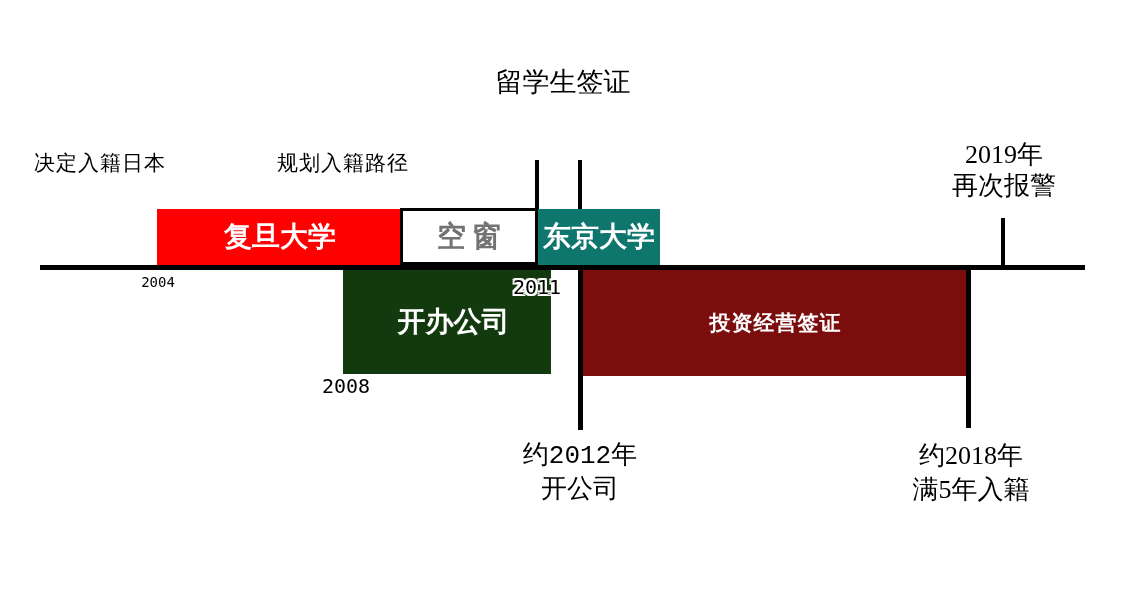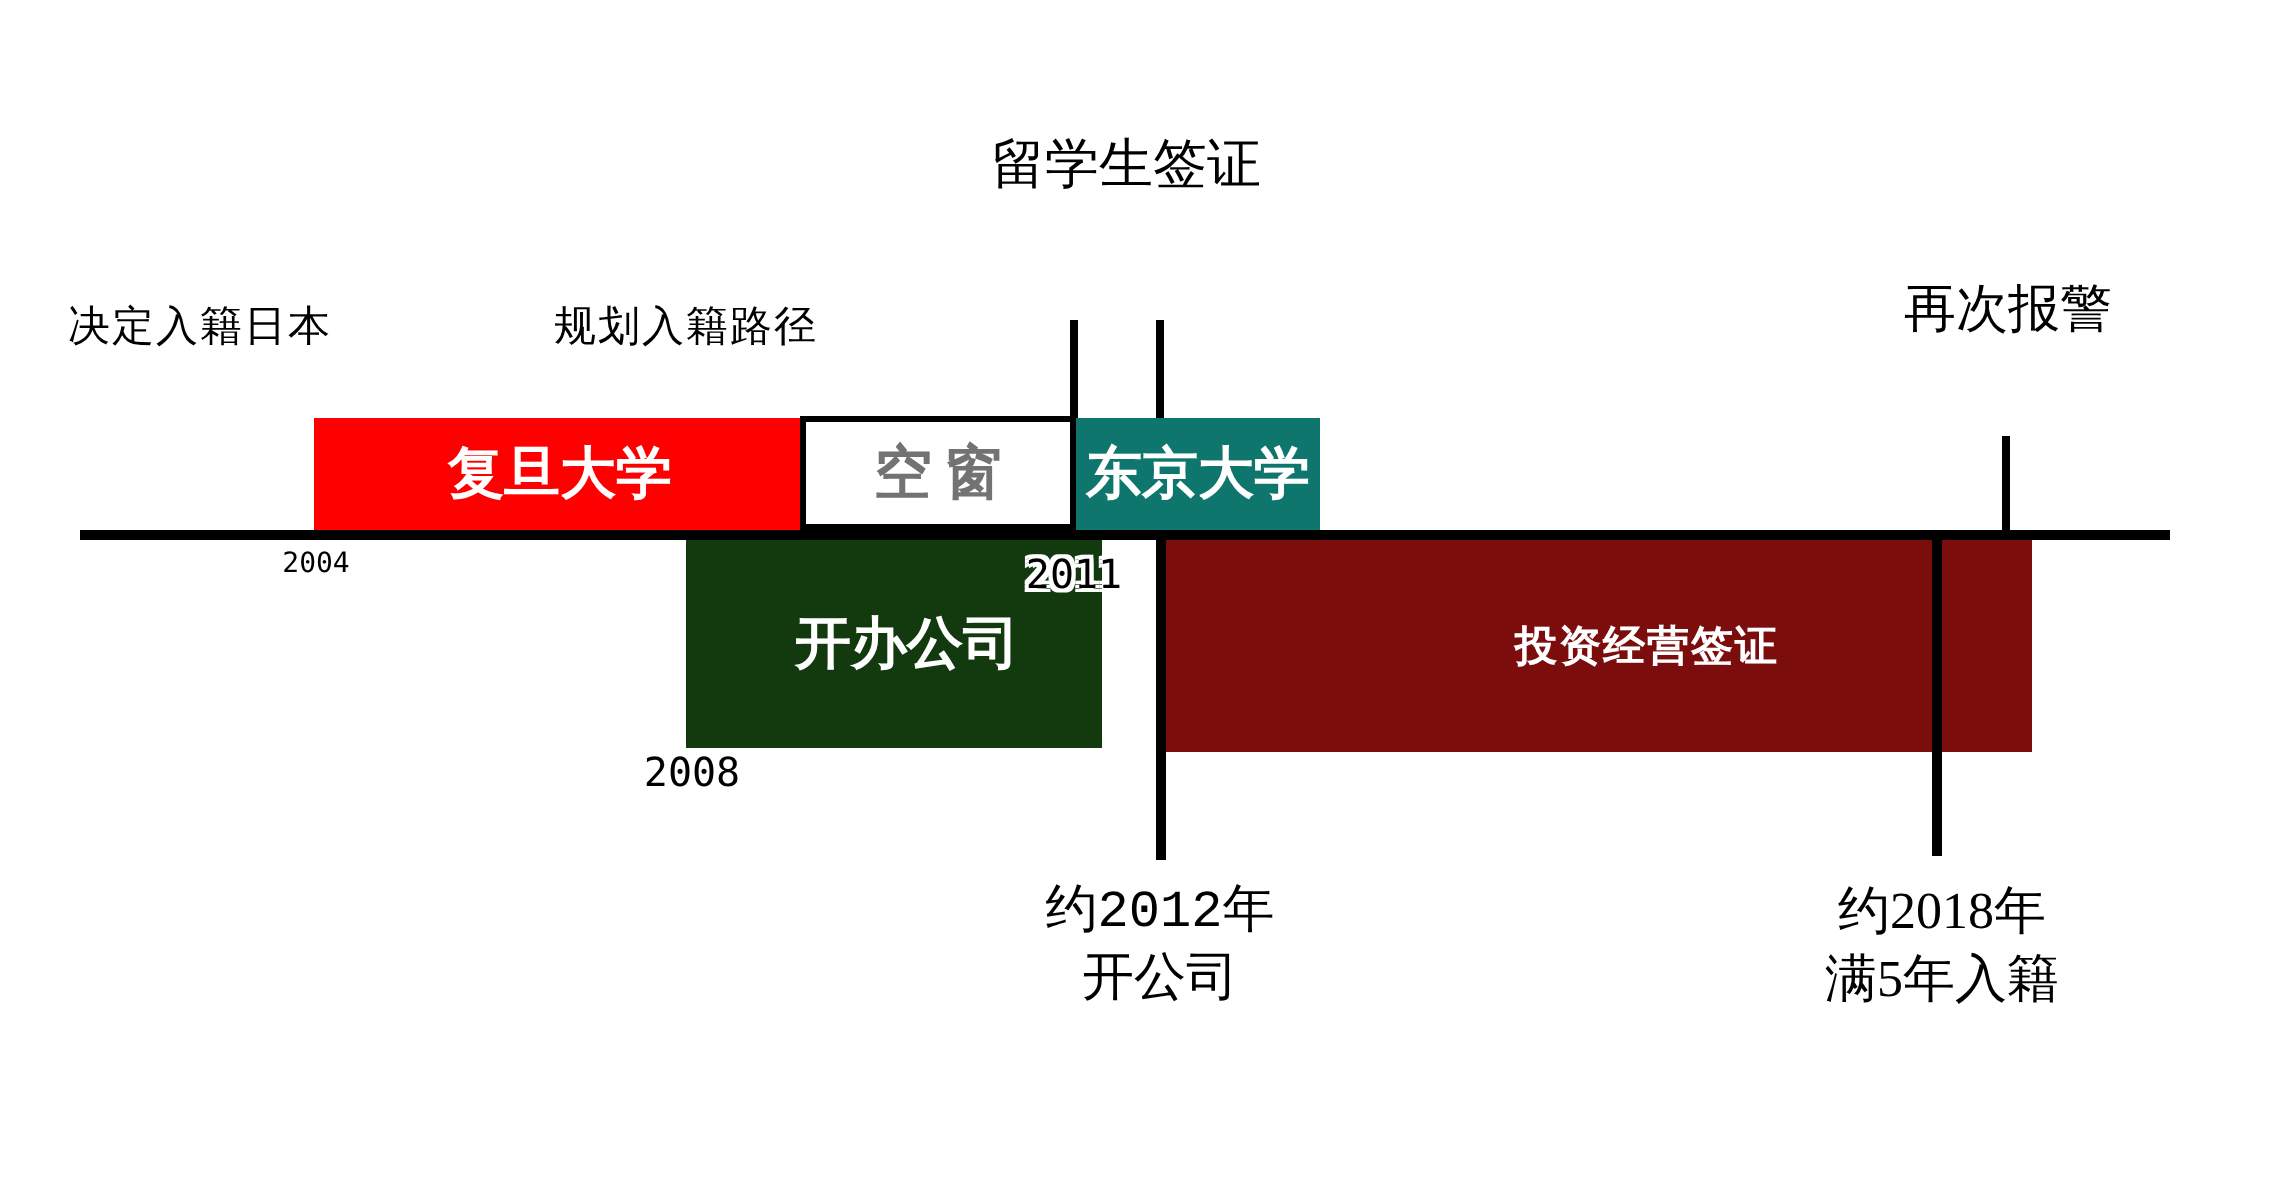--- a/index.html
+++ b/index.html
@@ -36,32 +36,33 @@
 <div class="stage">
 
   <div class="abs cn" style="left:34px;top:149px;font-size:21px;letter-spacing:1px;">决定入籍日本</div>
   <div class="abs cn" style="left:277px;top:149px;font-size:21px;letter-spacing:1px;">规划入籍路径</div>
 
   <div class="abs cn centered" style="left:463px;top:65px;width:200px;font-size:27px;line-height:34px;text-align:center;">
     <div>留学生签证</div>
   </div>
 
   <div class="abs cn centered" style="left:904px;top:139px;width:200px;font-size:26px;line-height:31px;">
+    <div>2019年</div>
     <div>再次报警</div>
   </div>
 
   <div class="abs vline" style="left:535px;top:160px;width:4px;height:52px;"></div>
   <div class="abs vline" style="left:578px;top:160px;width:4px;height:52px;"></div>
 
   <div class="abs bar cn" style="left: 157px; top: 209px; width: 246px; height: 56px; font-size: 28px; background-color: rgb(254, 0, 0);">复旦大学</div>
   <div class="abs bar cn" style="left: 400px; top: 208px; width: 138px; height: 57px; border: 3px solid rgb(0, 0, 0); box-sizing: border-box; color: #737373; font-size: 29px; letter-spacing: 6px; padding-left: 6px; background-color: rgb(255, 255, 255);">空窗</div>
   <div class="abs bar cn" style="left: 538px; top: 209px; width: 122px; height: 56px; font-size: 28px; background-color: #0f766e;">东京大学</div>
 
   <div class="abs bar cn" style="left: 343px; top: 270px; width: 195px; height: 104px; font-size: 28px; background-color: rgb(19, 57, 14); padding-left: 13px;">开办公司</div>
-  <div class="abs bar cn" style="left: 583px; top: 270px; width: 385px; height: 106px; font-size: 21px; letter-spacing: 1px; background-color: rgb(123, 13, 13); padding-left: 48px;">投资经营签证</div>
+  <div class="abs bar cn" style="left: 583px; top: 270px; width: 385px; height: 106px; font-size: 21px; letter-spacing: 1px; background-color: rgb(123, 13, 13);">投资经营签证</div>
 
   <div class="abs" style="left:40px;top:265px;width:1045px;height:5px;background:#000;"></div>
 
   <div class="abs vline" style="left:578px;top:267px;width:5px;height:163px;z-index:4;"></div>
   <div class="abs vline" style="left:966px;top:267px;width:5px;height:161px;z-index:4;"></div>
 
   <div class="abs vline" style="left:1001px;top:218px;width:4px;height:48px;"></div>
 
   <div class="abs mono cx" style="left:158px;top:274px;font-size:14px;">2004</div>
   <div class="abs mono cx" style="left:346px;top:374px;font-size:20px;">2008</div>

